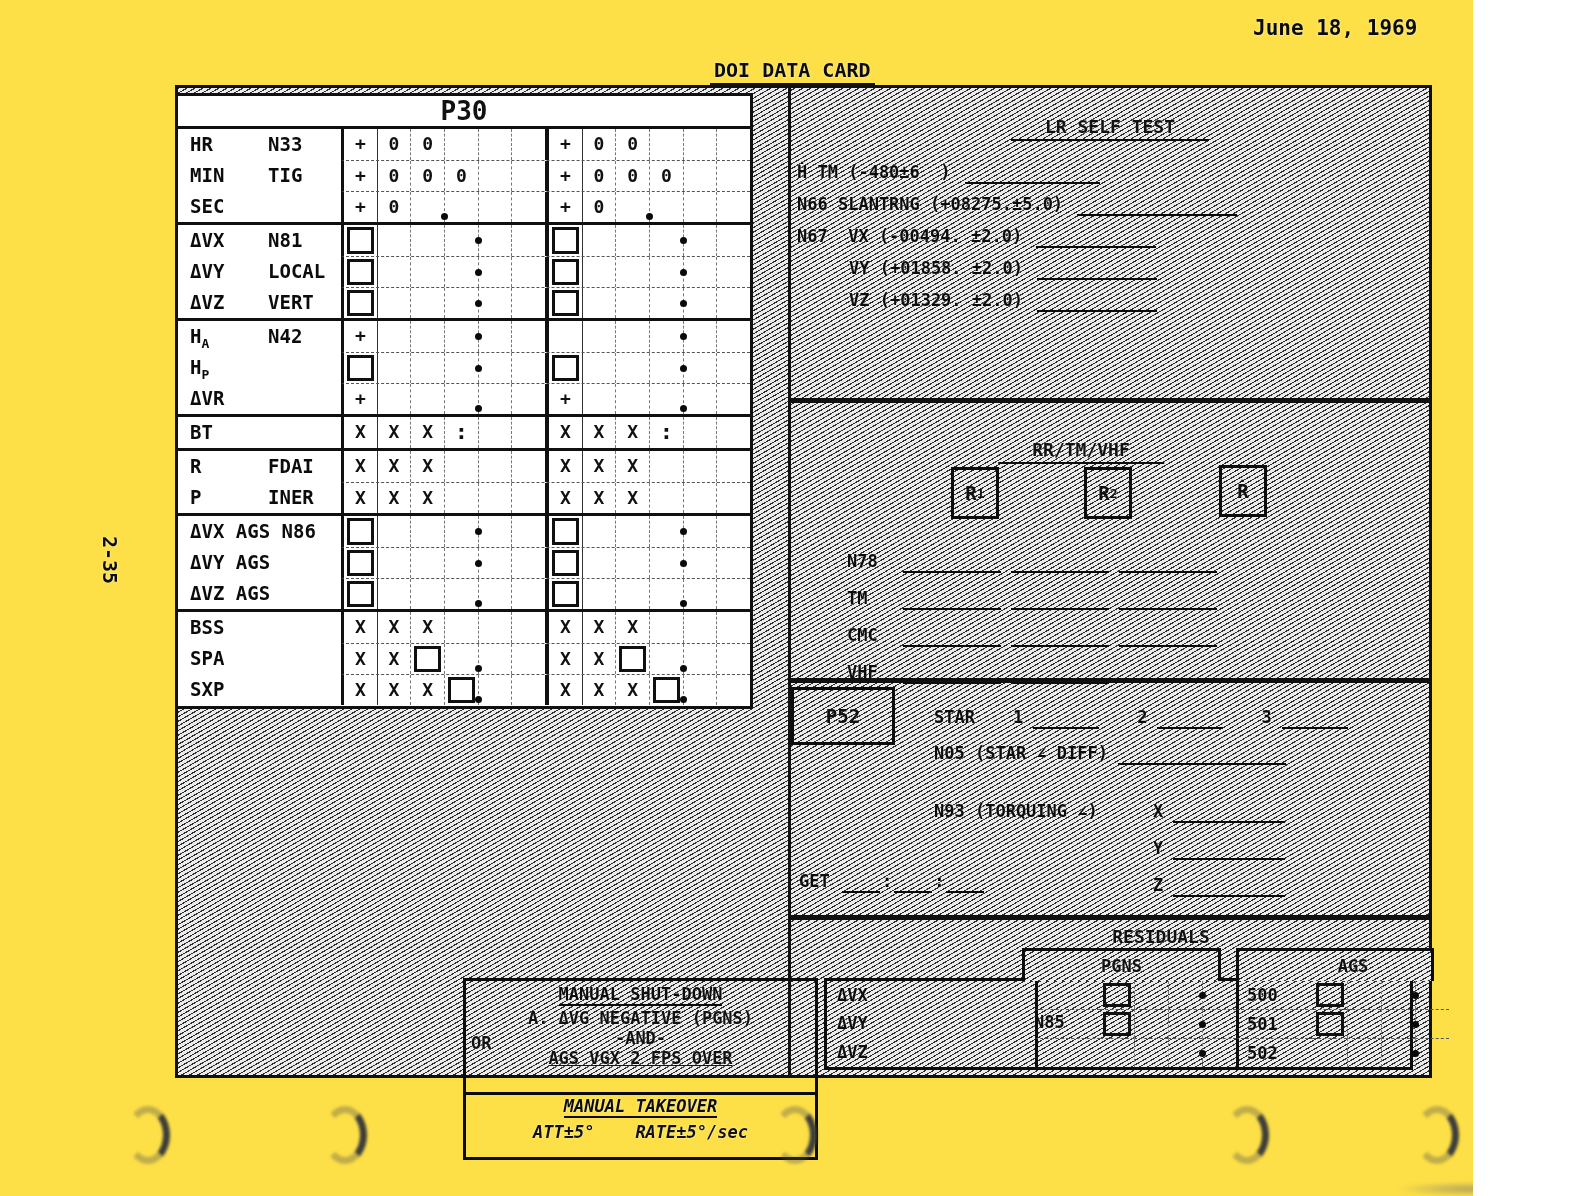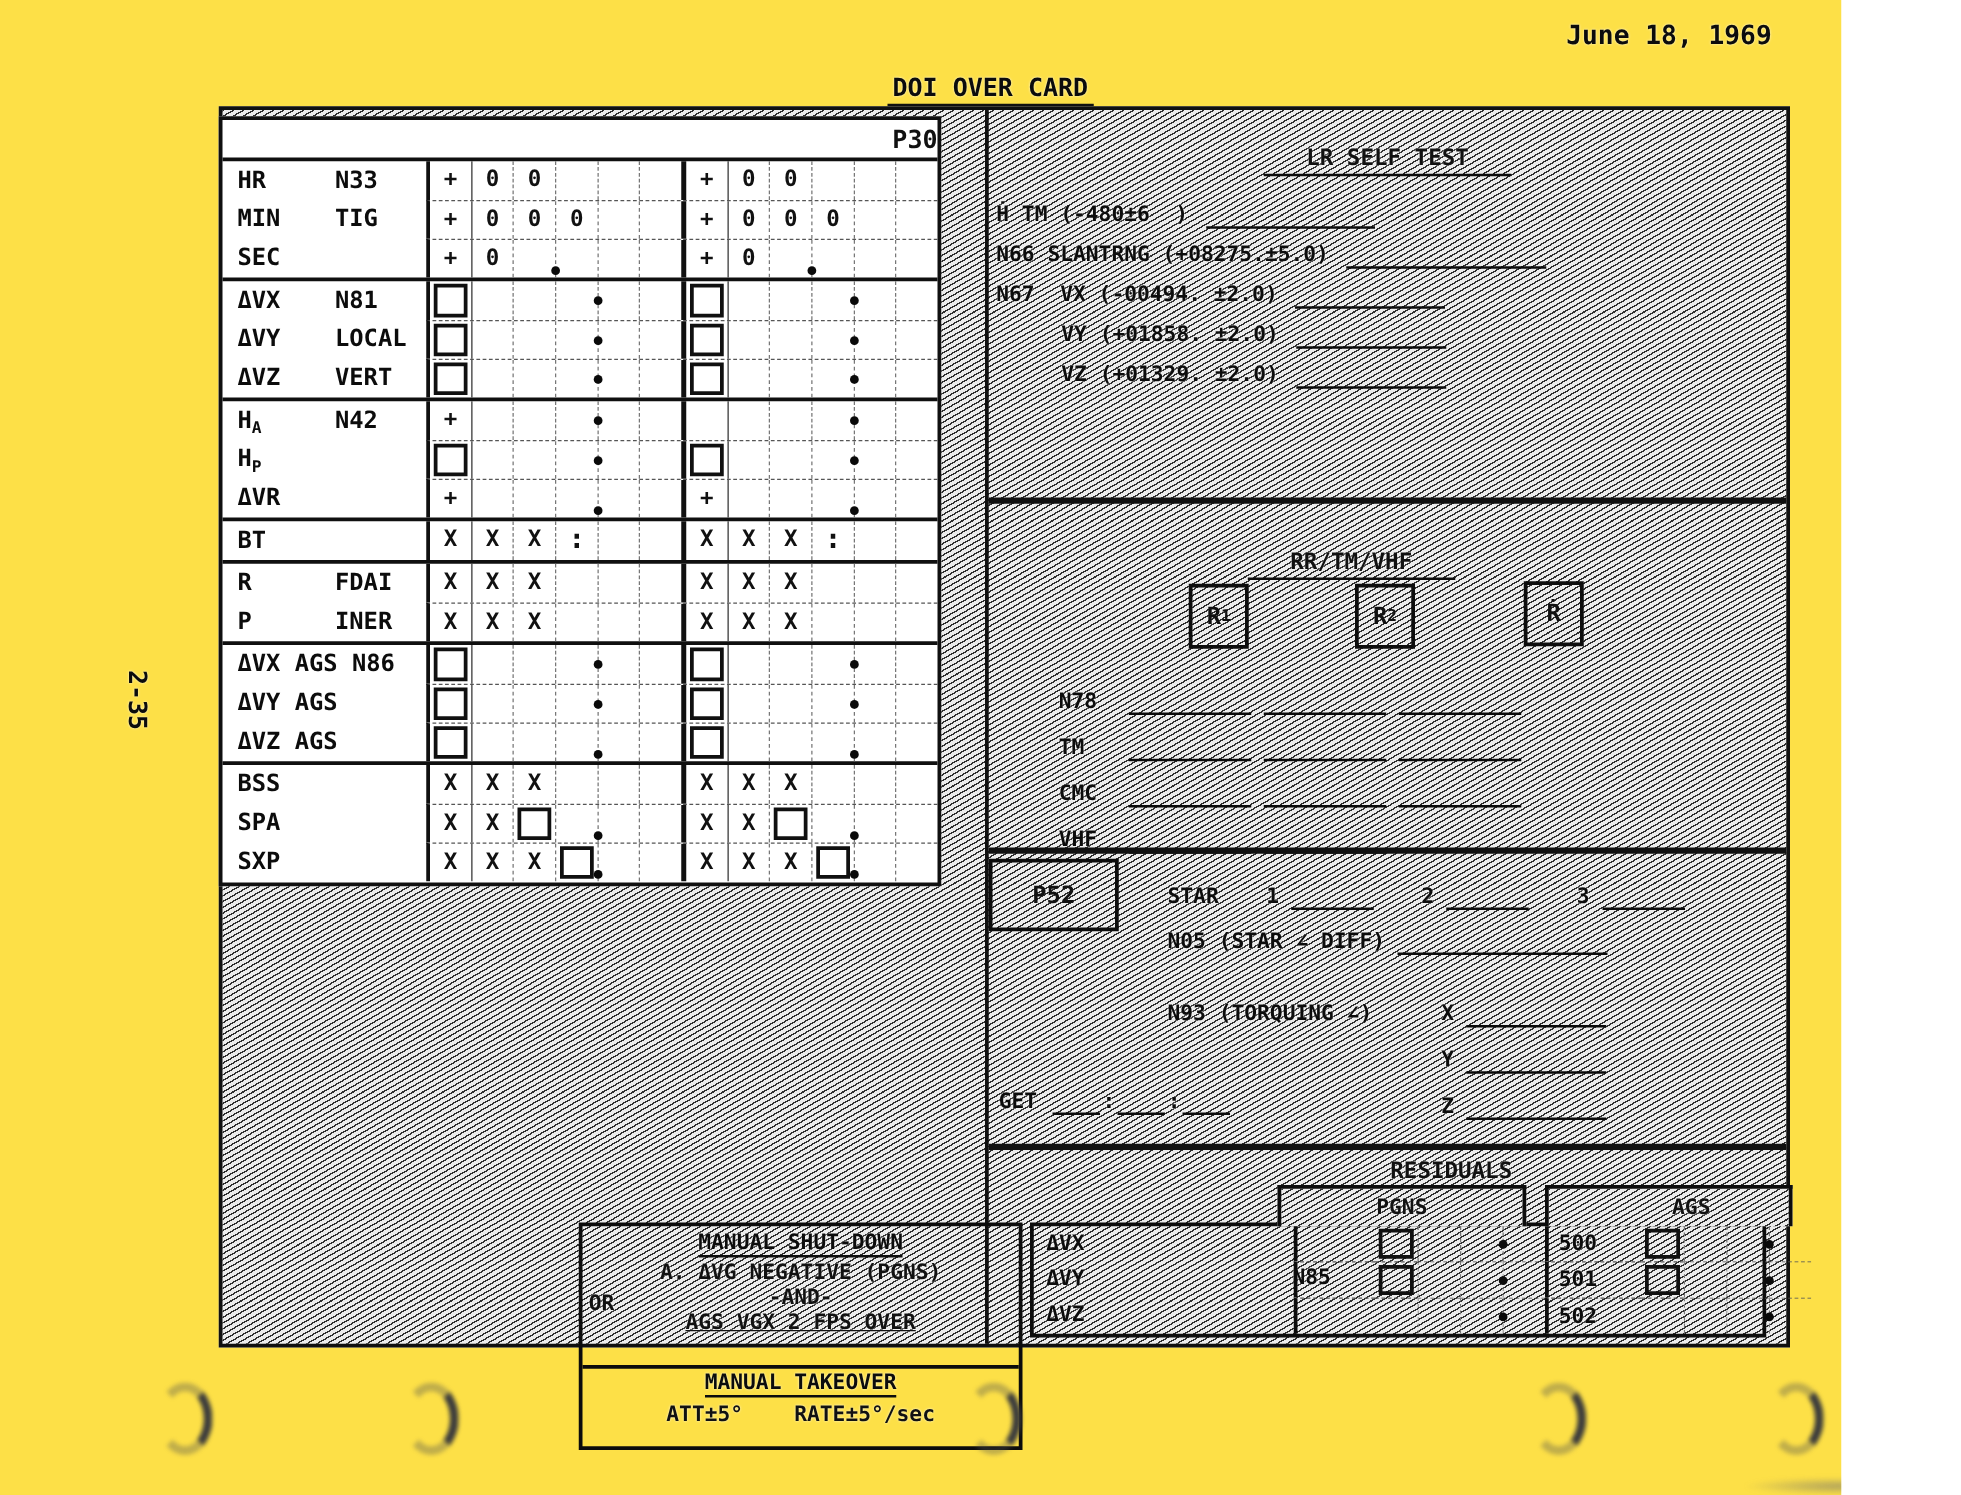--- a/index.html
+++ b/index.html
@@ -15,21 +15,21 @@
   #date{left:1253px;top:16px;font-size:21px;font-weight:bold;}
   #doc-title{left:710px;top:58px;font-size:20px;font-weight:bold;border-bottom:2px solid #111;padding:0 4px 1px 4px;}
   #page-num{left:86px;top:548px;font-size:20px;font-weight:bold;transform:rotate(90deg);transform-origin:center;}
 
   
   #card{left:175px;top:85px;width:1257px;height:993px;border:3px solid #101010;box-sizing:border-box;}
   #vdivider{left:610px;top:0;bottom:0;width:3px;background:#101010;}
 
   
   #p30{left:-3px;top:5px;width:578px;height:616px;background:#fff;border:3px solid #101010;box-sizing:border-box;}
-  #p30-header{height:30px;line-height:30px;text-align:right;font-size:20px;font-weight:bold;border-bottom:3px solid #101010;}
+  #p30-header{height:30px;line-height:30px;text-align:center;font-size:26px;font-weight:bold;border-bottom:3px solid #101010;}
   .block{border-top:3px solid #101010;}
   .block:first-child{border-top:none;}
   .prow{display:flex;height:31px;}
   .plabels{position:relative;width:163px;flex:0 0 163px;}
   .plabels .l1{position:absolute;left:12px;top:4px;font-size:19px;font-weight:bold;white-space:pre;}
   .plabels .l2{position:absolute;left:90px;top:4px;font-size:19px;font-weight:bold;}
   .plabels sub{font-size:13px;}
   .pgrid{flex:1;display:flex;border-left:3px solid #101010;}
   .dashtop{border-top:1px dashed #555;}
   .pgroup{flex:1;display:flex;}
@@ -101,40 +101,40 @@
 
   
   #manual{left:285px;top:890px;width:355px;height:182px;border:3px solid #0c0c0c;box-sizing:border-box;text-align:center;}
   #manual .title{display:inline-block;margin-top:3px;font-size:17px;font-weight:bold;border-bottom:2px solid #0c0c0c;}
   #manual .line{font-size:17px;font-weight:bold;text-shadow:0 0 2px rgba(255,255,255,.85);}
   #manual-or{position:absolute;left:5px;top:52px;font-size:17px;font-weight:bold;}
   #manual-a{margin-top:2px;}
   #manual-b{margin-top:20px;}
   #manual-b sub{font-size:12px;}
   #manual-ags{text-decoration:underline;}
-  #takeover{position:absolute;left:0;right:0;bottom:0;height:62px;border-top:3px solid #0c0c0c;}
+  #takeover{position:absolute;left:0;right:0;bottom:0;height:62px;border-top:3px solid #0c0c0c;font-style:italic;}
   #takeover .title{margin-top:1px;}
   #takeover .vals{margin-top:4px;white-space:pre;}
 
   
   .hole{position:absolute;width:44px;height:58px;}
   .hole::before{content:"";position:absolute;inset:0;border-radius:50%;
     border:7px solid transparent;border-right-color:#3c3c3c;
     border-top-color:rgba(80,80,80,.35);border-bottom-color:rgba(80,80,80,.35);
     filter:blur(1.6px);}
   #smudge{left:1395px;top:1182px;width:150px;height:14px;border-radius:50%;
           background:radial-gradient(closest-side,rgba(110,110,110,.55),rgba(110,110,110,0));filter:blur(2px);}
 </style>
 </head>
 <body>
 
 <div id="canvas">
 
   <div class="abs txt" id="date">June 18, 1969</div>
-  <div class="abs txt" id="doc-title">DOI OVER CARD</div>
+  <div class="abs txt" id="doc-title">DOI DATA CARD</div>
   <div class="abs txt" id="page-num">2-35</div>
 
   <div class="abs hatch" id="card">
     <div class="abs" id="vdivider"></div>
 
     <div class="abs" id="p30">
       <div id="p30-header">P30</div>
       <div>
           <div class="block">
             <div class="prow">

